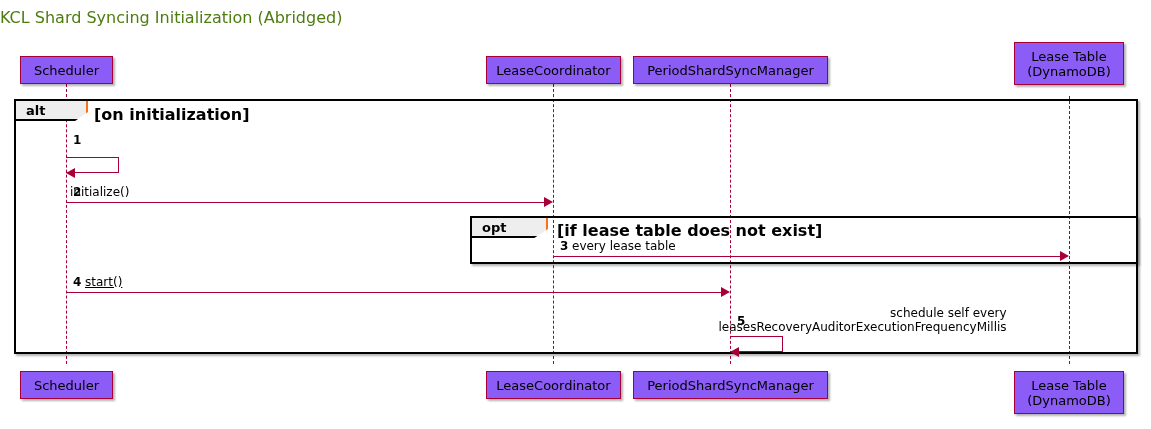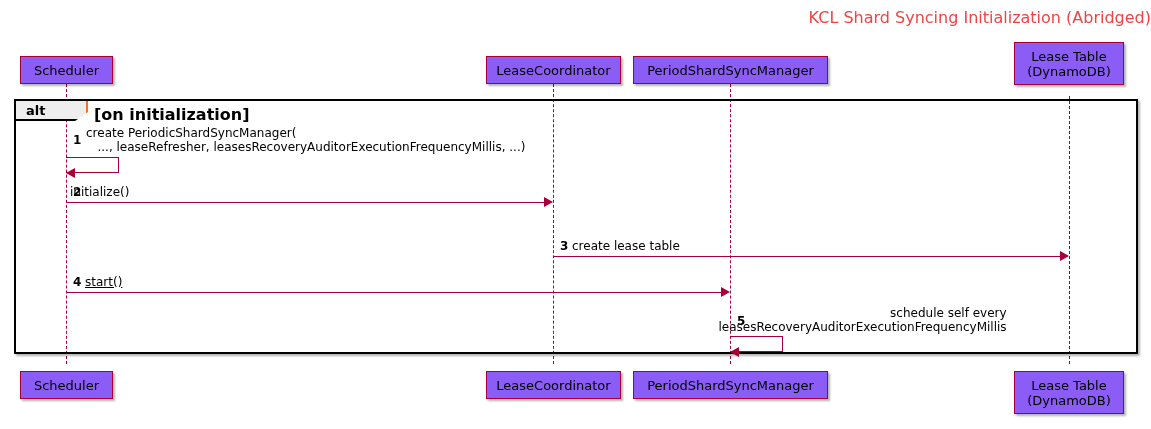--- a/index.html
+++ b/index.html
@@ -6,22 +6,22 @@
   body{
     width:1151px;height:429px;
     background:#FFFFFF;
     font-family:"DejaVu Sans", sans-serif;
     overflow:hidden;
     position:relative;
   }
   #diagram{position:absolute;inset:0;}
   .title{
     position:absolute;top:8px;left:0;width:1151px;
-    text-align:right;
-    font-size:16px;color:#ef4444;
+    text-align:left;
+    font-size:16px;color:#4d7c0f;
     font-family:"DejaVu Sans", sans-serif;
   }
   
   .participant{
     position:absolute;
     background:#8b5cf6;
     border:1.5px solid #A80036;
     box-shadow:2px 2px 2px rgba(0,0,0,0.30);
     font-size:13px;color:#000000;
     display:flex;align-items:center;justify-content:center;
@@ -124,33 +124,37 @@
   </div>
 
   <div class="fragment" style="left:14px; top:99px; width:1124px; height:255px;">
     <div class="frag-tab" style="width:72px;">
       <span>alt</span>
     </div>
   </div>
   <div class="frag-label" style="left:94px; top:105px;">[on initialization]</div>
 
   <div class="msg-num" style="left:73px; top:133px;">1</div>
-  <div class="msg-text" style="left:86px; top:126px;">create PeriodicShardSyncManager(
-   ..., leaseRefresher, leasesRecoveryAuditorExecutionFrequencyMillis, ...)</div>
   <div class="selfloop" style="left:66px; top:157px; width:53px; height:16px;"></div>
   <div class="arrow-l" style="left:66px; top:168px;"></div>
 
   <div class="msg-num" style="left:73px; top:185px;">2</div>
   <div class="msg-text" style="left:70px; top:185px;">initialize()</div>
   <div class="msg-line" style="left:66px; top:202px; width:478px;"></div>
   <div class="arrow-r" style="left:544px; top:197px;"></div>
 
+  <div class="fragment" style="left:470px; top:216px; width:668px; height:48px;">
+    <div class="frag-tab" style="width:76px;">
+      <span>opt</span>
+    </div>
+  </div>
+  <div class="frag-label" style="left:557px; top:221px;">[if lease table does not exist]</div>
 
   <div class="msg-num" style="left:560px; top:239px;">3</div>
-  <div class="msg-text" style="left:572px; top:239px;">create lease table</div>
+  <div class="msg-text" style="left:572px; top:239px;">every lease table</div>
   <div class="msg-line" style="left:553px; top:256px; width:507px;"></div>
   <div class="arrow-r" style="left:1060px; top:251px;"></div>
 
   <div class="msg-num" style="left:73px; top:275px;">4</div>
   <div class="msg-text" style="left:85px; top:275px;text-decoration:underline;">start()</div>
   <div class="msg-line" style="left:66px; top:292px; width:655px;"></div>
   <div class="arrow-r" style="left:721px; top:287px;"></div>
 
   <div class="msg-num" style="left:737px; top:314px;">5</div>
   <div class="msg-text" style="left:707px; top:306px;text-align:right;">schedule self every

